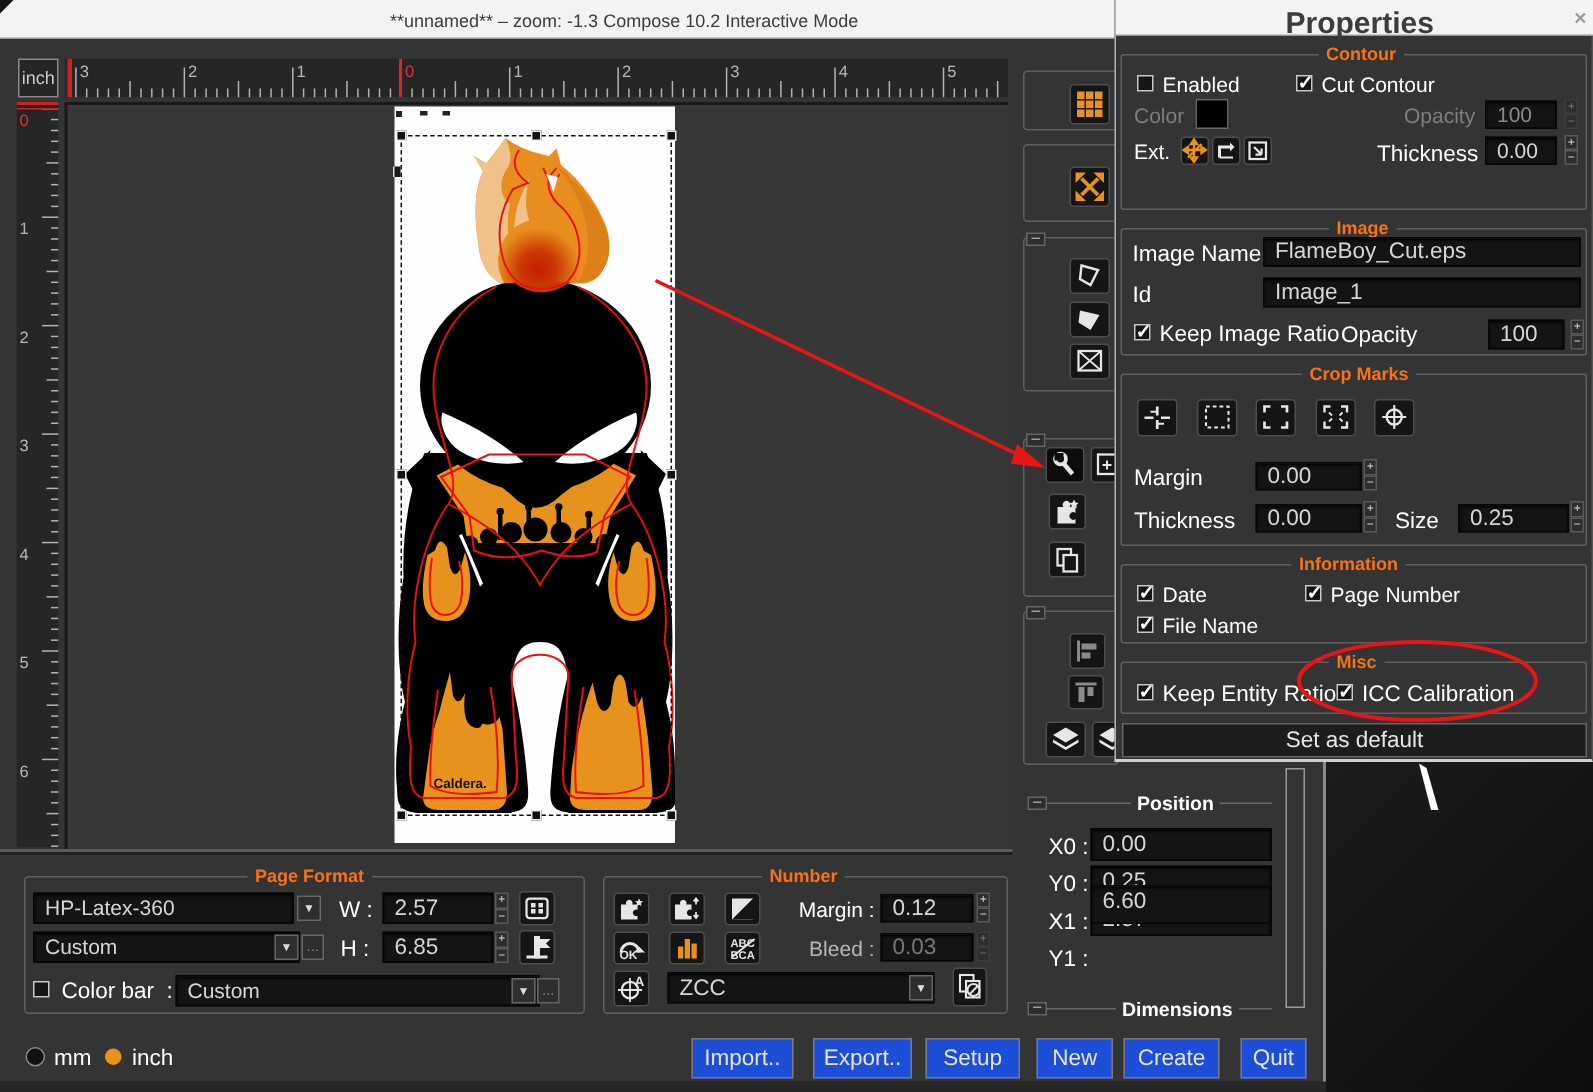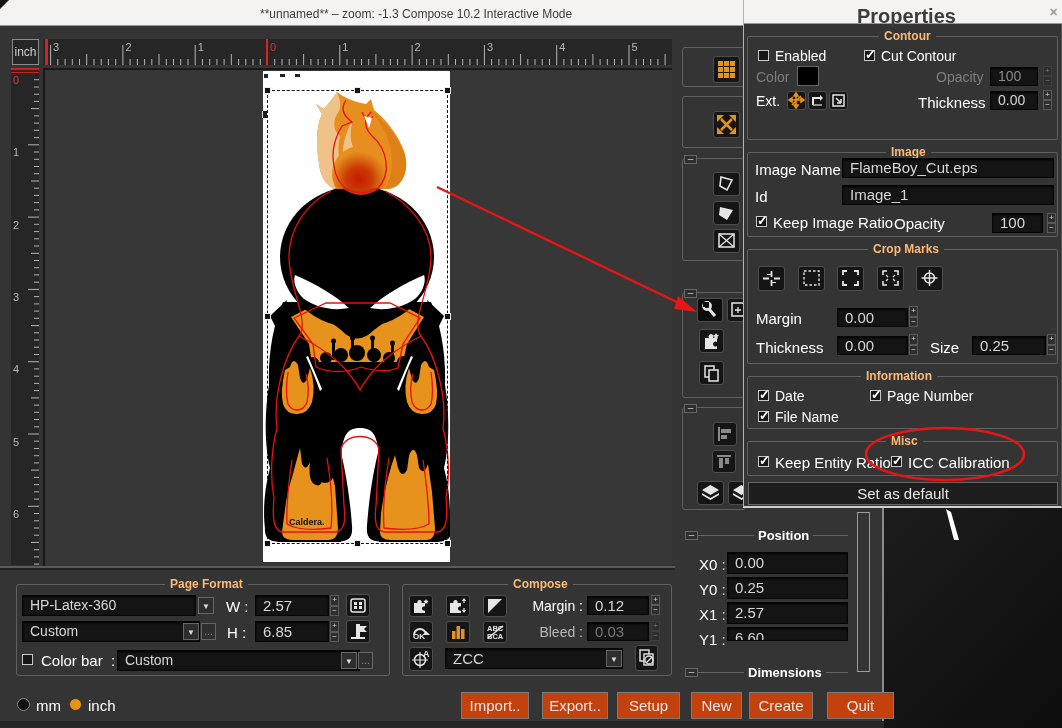--- a/index.html
+++ b/index.html
@@ -1,24 +1,24 @@
 <!DOCTYPE html>
 <html><head><meta charset="utf-8"><style>
 *{margin:0;padding:0;box-sizing:border-box}
 html,body{width:1062px;height:728px;overflow:hidden;background:#101010;font-family:"Liberation Sans",sans-serif}
 .abs{position:absolute}
 .tex{background-image:repeating-linear-gradient(135deg,rgba(255,255,255,.03) 0 1px,transparent 1px 4px),repeating-linear-gradient(45deg,rgba(0,0,0,.09) 0 1px,transparent 1px 4px)}
 .grp{position:absolute;border:1px solid #606060;border-radius:3px}
-.grp .t{position:absolute;top:-8px;background:#343434;padding:0 5px;font-weight:bold;font-size:12px;color:#fdba74;white-space:nowrap;line-height:14px}
+.grp .t{position:absolute;top:-8px;background:#343434;padding:0 5px;font-weight:bold;font-size:12px;color:#f97316;white-space:nowrap;line-height:14px}
 .inp{position:absolute;background:#141414;border:1px solid #060606;box-shadow:inset 0 1px 2px #000;color:#d6d6d6;font-size:15px;white-space:nowrap;overflow:hidden;padding-left:7px}
 .lbl{position:absolute;color:#ffffff;font-size:14px;white-space:nowrap}
 .gl{color:#7e7e7e}
 .ck{position:absolute;width:11px;height:11px;background:#161616;border:1px solid #c9c9c9}
 .ck.c:after{content:"\2713";color:#fff;font-weight:bold;font-size:13px;position:absolute;left:0;top:-4px}
-.btn{position:absolute;background:#c2410c;border:1px solid #7a7a7a;color:#e6e6e6;font-size:15px;text-align:center}
+.btn{position:absolute;background:#1d4ed8;border:1px solid #7a7a7a;color:#e6e6e6;font-size:15px;text-align:center}
 .ib{position:absolute;background:#151515;border:1px solid #4d4d4d;border-radius:3px}
 .sp{position:absolute;width:9px}
 .sp i{display:block;height:50%;background:#2e2e2e;border:1px solid #5a5a5a;color:#ddd;font-size:8px;line-height:7px;text-align:center;font-style:normal}
 .sp.gl i{color:#777;border-color:#3d3d3d}
 .dd{position:absolute;width:16px;background:#2e2e2e;border:1px solid #666;color:#ddd;text-align:center}
 .dd:after{content:"\25BC";font-size:8px;position:relative;top:-3px}
 .mini{position:absolute;background:#2e2e2e;border:1px solid #666;color:#ccc;font-size:10px;text-align:center}
 </style></head>
 <body>
 
@@ -394,21 +394,21 @@
 <div class="abs" style="left:697px;top:535px;width:151px;height:1px;background:#666"></div>
 <div class="mini" style="left:685px;top:531px;width:13px;height:9px;line-height:6px">–</div>
 <div class="lbl" style="left:754px;top:528px;font-weight:bold;font-size:13px;background:#343434;padding:0 4px">Position</div>
 <div class="lbl" style="left:699px;top:556px;font-size:15px">X0&nbsp;:</div>
 <div class="inp" style="left:727px;top:552px;width:121px;height:22px;line-height:20px">0.00</div>
 <div class="lbl" style="left:699px;top:581px;font-size:15px">Y0&nbsp;:</div>
 <div class="inp" style="left:727px;top:577px;width:121px;height:22px;line-height:20px">0.25</div>
 <div class="lbl" style="left:699px;top:606px;font-size:15px">X1&nbsp;:</div>
 <div class="inp" style="left:727px;top:602px;width:121px;height:22px;line-height:20px">2.57</div>
 <div class="lbl" style="left:699px;top:631px;font-size:15px">Y1&nbsp;:</div>
-<div class="inp" style="left:727px;top:627px;width:121px;height:14px;line-height:20px">6.60</div>
+<div class="inp" style="left:727px;top:590px;width:121px;height:26px;line-height:20px">6.60</div>
 <div class="abs" style="left:697px;top:672px;width:151px;height:1px;background:#666"></div>
 <div class="mini" style="left:685px;top:668px;width:13px;height:9px;line-height:6px">–</div>
 <div class="lbl" style="left:744px;top:665px;font-weight:bold;font-size:13px;background:#343434;padding:0 4px">Dimensions</div>
 
 <div class="abs" style="left:857px;top:512px;width:13px;height:160px;border:1px solid #9a9a9a"></div>
 
 <div class="grp" style="left:16px;top:584px;width:374px;height:92px">
     <span class="t" style="left:148px">Page Format</span>
   </div>
 <div class="inp" style="left:22px;top:595px;width:174px;height:21px;line-height:19px;font-size:14px">HP-Latex-360</div>
@@ -444,21 +444,21 @@
         <rect x="4" y="16" width="14" height="2"></rect>
       </g>
     </svg></div>
 <div class="ck" style="left:22px;top:654px"></div>
 <div class="lbl" style="left:41px;top:652px;font-size:15px">Color bar&nbsp;&nbsp;:</div>
 <div class="inp" style="left:117px;top:650px;width:243px;height:21px;line-height:19px;font-size:14px">Custom</div>
 <div class="dd" style="left:341px;top:652px;height:17px"></div>
 <div class="mini" style="left:358px;top:652px;width:15px;height:17px;line-height:15px;color:#888">...</div>
 
 <div class="grp" style="left:402px;top:584px;width:270px;height:92px">
-    <span class="t" style="left:105px">Compose</span>
+    <span class="t" style="left:105px">Number</span>
   </div>
 <div class="ib" style="left:409px;top:595px;width:24px;height:22px"><svg width="22" height="20" viewBox="0 0 22 20">
       <path d="M4,7 h3.5 a2.2,2.2 0 1 1 4,0 h3.5 v3.5 a2.2,2.2 0 1 0 0,4 v2.5 h-11 Z" fill="#e6e6e6"></path>
       <path d="M16,3 l.8,1.6 1.8,.3 -1.3,1.3 .3,1.8 -1.6,-.9 -1.6,.9 .3,-1.8 -1.3,-1.3 1.8,-.3 Z" fill="#e6e6e6"></path>
     </svg></div>
 <div class="ib" style="left:446px;top:595px;width:24px;height:22px"><svg width="22" height="20" viewBox="0 0 22 20">
       <path d="M3,7 h3.5 a2.2,2.2 0 1 1 4,0 h3.5 v3.5 a2.2,2.2 0 1 0 0,4 v2.5 h-11 Z" fill="#e6e6e6"></path>
       <path d="M17,3 v4 M15.4,5 l1.6,-2 1.6,2 M17,12 v4 M15.4,14 l1.6,2 1.6,-2" stroke="#e6e6e6" stroke-width="1.2" fill="none"></path>
     </svg></div>
 <div class="ib" style="left:483px;top:595px;width:24px;height:22px"><svg width="22" height="20" viewBox="0 0 22 20">
@@ -511,21 +511,21 @@
 
 <div class="abs" style="left:17px;top:698px;width:13px;height:13px;border-radius:50%;background:#111;border:1px solid #888"></div>
 <div class="lbl" style="left:36px;top:697px;font-size:15px">mm</div>
 <div class="abs" style="left:69px;top:698px;width:13px;height:13px;border-radius:50%;background:#e8921e;border:1px solid #333"></div>
 <div class="lbl" style="left:88px;top:697px;font-size:15px">inch</div>
 <div class="btn" style="left:461px;top:692px;width:68px;height:27px;line-height:25px">Import..</div>
 <div class="btn" style="left:542px;top:692px;width:66px;height:27px;line-height:25px">Export..</div>
 <div class="btn" style="left:617px;top:692px;width:63px;height:27px;line-height:25px">Setup</div>
 <div class="btn" style="left:691px;top:692px;width:51px;height:27px;line-height:25px">New</div>
 <div class="btn" style="left:749px;top:692px;width:64px;height:27px;line-height:25px">Create</div>
-<div class="btn" style="left:827px;top:692px;width:67px;height:27px;line-height:25px">Quit</div>
+<div class="btn" style="left:827px;top:692px;width:44px;height:27px;line-height:25px">Quit</div>
 
 <div class="abs tex" style="left:743px;top:0;width:319px;height:508px;background:#343434;border-left:1px solid #b5b5b5;border-bottom:2px solid #cfcfcf;border-right:1px solid #555"></div>
 <div class="abs" style="left:744px;top:0;width:318px;height:24px;background:#f4f3f1;border-bottom:1px solid #999"></div>
 <div class="abs" style="left:857px;top:5px;font-size:20px;font-weight:bold;color:#3c3c3c">Properties</div>
 <div class="abs" style="left:1049px;top:6px;font-size:11px;color:#999;font-weight:bold">✕</div>
 
 <div class="grp" style="left:747px;top:36px;width:311px;height:104px;border-radius:2px">
     <span class="t" style="left:131px">Contour</span>
   </div>
 <div class="ck" style="left:758px;top:50px"></div>

